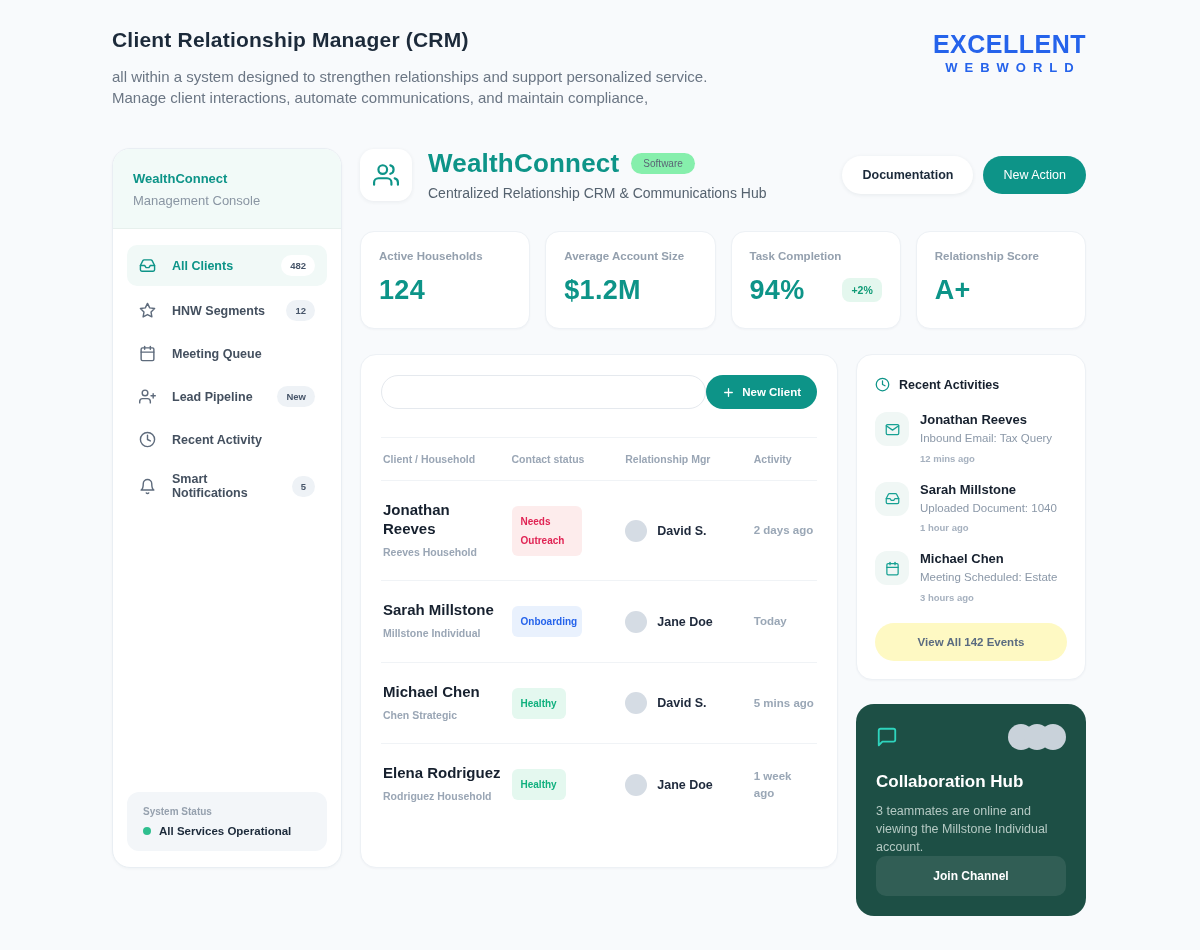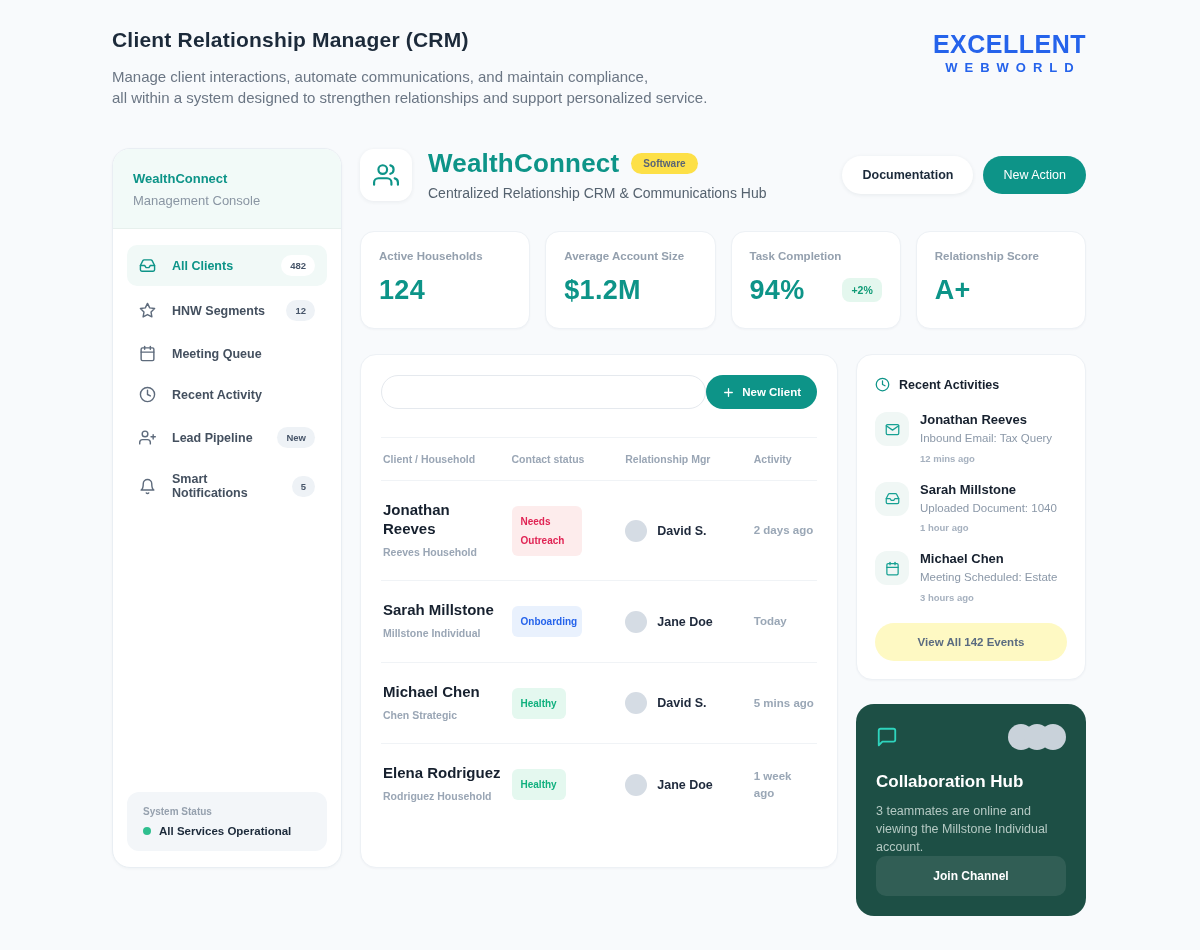--- a/index.html
+++ b/index.html
@@ -59,21 +59,21 @@
 
   .main-header { display:flex; align-items:center; }
   .app-icon {
     width:52px; height:52px; background:#fff; border-radius:14px; flex:none;
     box-shadow:0 1px 4px rgba(30,45,60,.07); display:flex; align-items:center; justify-content:center;
     color:#0d9488; margin-right:16px;
   }
   .app-icon svg { width:26px; height:26px; }
   .app-title-row { display:flex; align-items:center; gap:12px; }
   .app-title { font-size:26px; font-weight:800; color:#0d9488; letter-spacing:.2px; }
-  .app-badge { background:#fde047; color:#5a6575; font-size:10px; font-weight:700; padding:5px 12px; border-radius:999px; }
+  .app-badge { background:#86efac; color:#5a6575; font-size:10px; font-weight:400; padding:5px 12px; border-radius:999px; }
   .app-subtitle { font-size:14px; color:#55626f; margin-top:6px; }
   .header-actions { margin-left:auto; display:flex; gap:10px; align-items:center; }
   .btn-doc {
     background:#fff; border:none; border-radius:999px; padding:12px 20px;
     font-family:inherit; font-size:12.5px; font-weight:700; color:#1c2a3a;
     box-shadow:0 1px 4px rgba(30,45,60,.08); cursor:pointer;
   }
   .btn-new-action {
     background:#0d9488; border:none; border-radius:999px; padding:12px 20px;
     font-family:inherit; font-size:12.5px; font-weight:400; color:#fff; cursor:pointer;
@@ -167,22 +167,22 @@
 </style>
 </head>
 <body>
 
 <div class="container">
 
   <div class="top-header">
     <div>
       <div class="page-title">Client Relationship Manager (CRM)</div>
       <div class="page-subtitle">
+        <div>all within a system designed to strengthen relationships and support personalized service.</div>
         <div>Manage client interactions, automate communications, and maintain compliance,</div>
-        <div>all within a system designed to strengthen relationships and support personalized service.</div>
       </div>
     </div>
     <div class="logo">
       <div class="logo-line1">EXCELLENT</div>
       <div class="logo-line2">WEBWORLD</div>
     </div>
   </div>
 
   <div class="app-row">
 
@@ -218,37 +218,37 @@
                 <line x1="16" y1="2" x2="16" y2="6"></line>
                 <line x1="8" y1="2" x2="8" y2="6"></line>
                 <line x1="3" y1="10" x2="21" y2="10"></line>
               </svg>
             </span>
           <span class="side-label">Meeting Queue</span>
         </div>
         <div class="side-item">
           <span class="icon">
               <svg viewBox="0 0 24 24" fill="none" stroke="currentColor" stroke-width="2" stroke-linecap="round" stroke-linejoin="round">
-                <circle cx="12" cy="12" r="10"></circle>
-                <polyline points="12 6 12 12 16 14"></polyline>
-              </svg>
-            </span>
-          <span class="side-label">Recent Activity</span>
-        </div>
-        <div class="side-item">
-          <span class="icon">
-              <svg viewBox="0 0 24 24" fill="none" stroke="currentColor" stroke-width="2" stroke-linecap="round" stroke-linejoin="round">
                 <path d="M16 21v-2a4 4 0 0 0-4-4H5a4 4 0 0 0-4 4v2"></path>
                 <circle cx="8.5" cy="7" r="4"></circle>
                 <line x1="20" y1="8" x2="20" y2="14"></line>
                 <line x1="23" y1="11" x2="17" y2="11"></line>
               </svg>
             </span>
           <span class="side-label">Lead Pipeline</span>
           <span class="side-badge">New</span>
+        </div>
+        <div class="side-item">
+          <span class="icon">
+              <svg viewBox="0 0 24 24" fill="none" stroke="currentColor" stroke-width="2" stroke-linecap="round" stroke-linejoin="round">
+                <circle cx="12" cy="12" r="10"></circle>
+                <polyline points="12 6 12 12 16 14"></polyline>
+              </svg>
+            </span>
+          <span class="side-label">Recent Activity</span>
         </div>
         <div class="side-item">
           <span class="icon">
               <svg viewBox="0 0 24 24" fill="none" stroke="currentColor" stroke-width="2" stroke-linecap="round" stroke-linejoin="round">
                 <path d="M18 8A6 6 0 0 0 6 8c0 7-3 9-3 9h18s-3-2-3-9"></path>
                 <path d="M13.73 21a2 2 0 0 1-3.46 0"></path>
               </svg>
             </span>
           <span class="side-label">Smart Notifications</span>
           <span class="side-badge">5</span>

